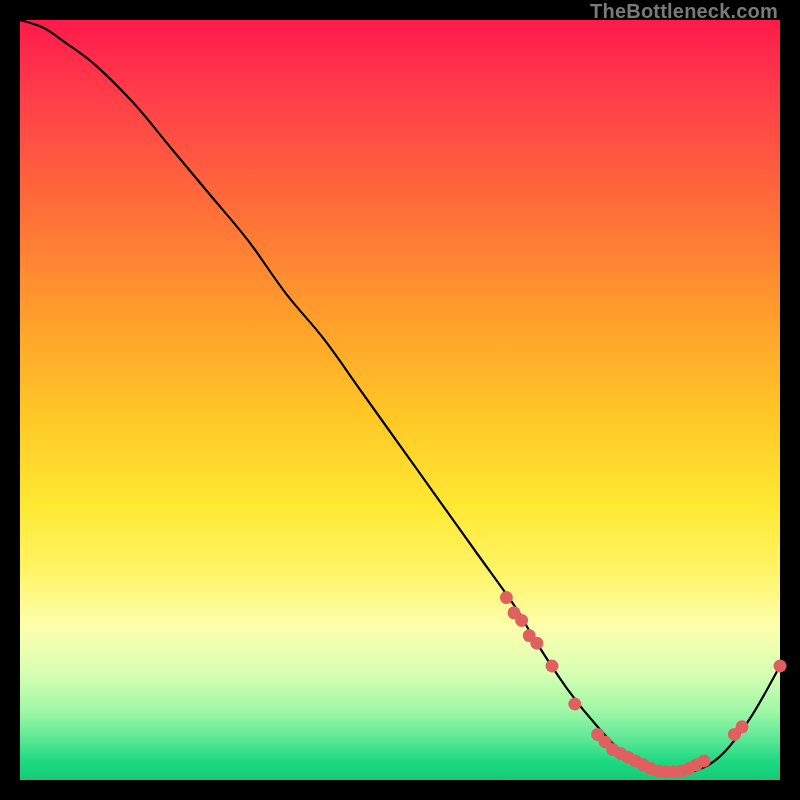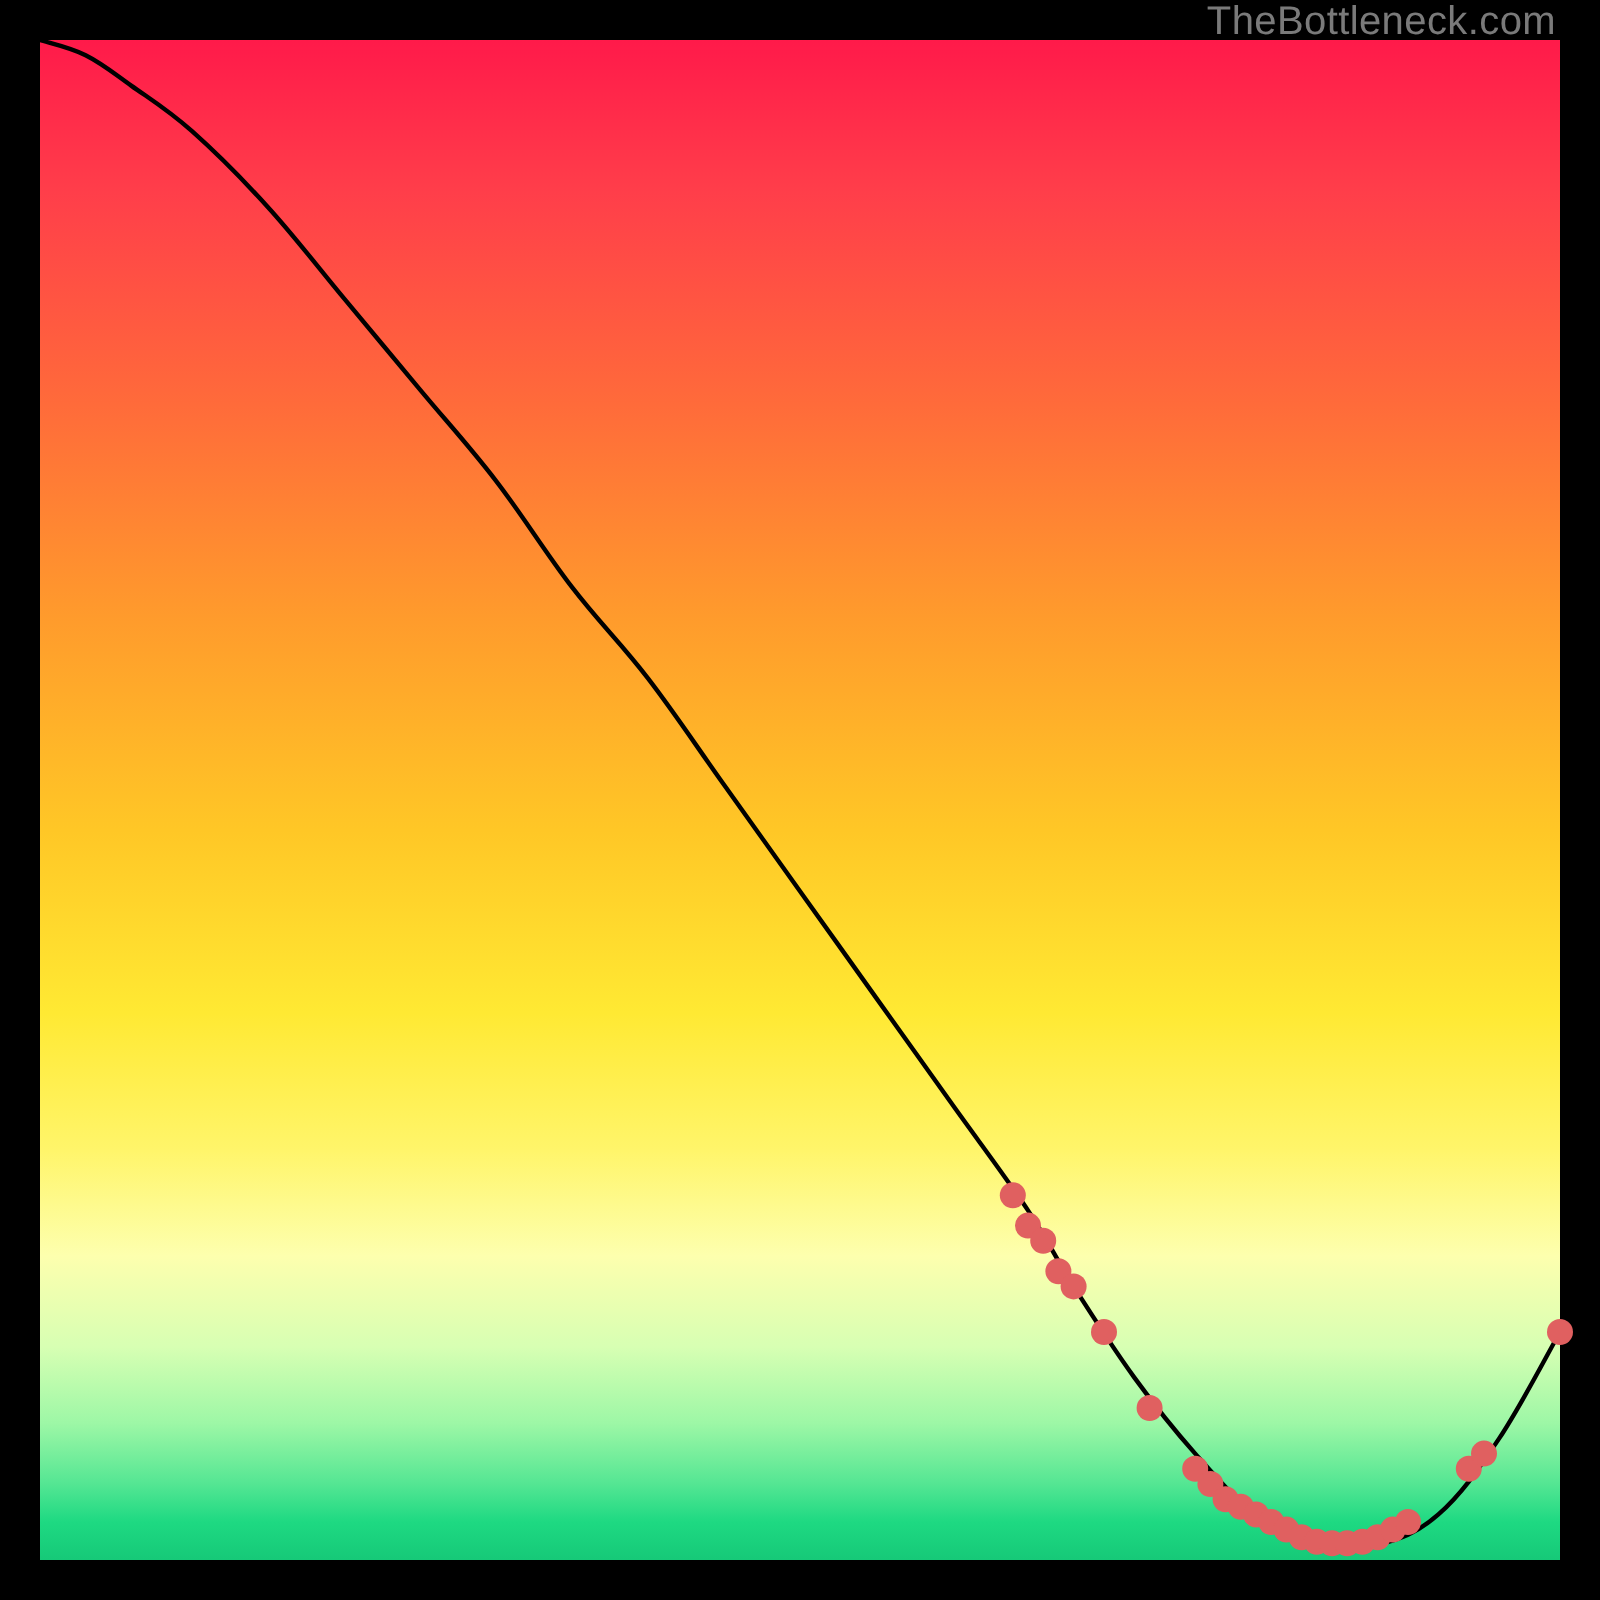--- a/index.html
+++ b/index.html
@@ -40,21 +40,21 @@
       #1ed982 97.5%,
       #16c978 100%
     );
   }
   .watermark {
     position: absolute;
     top: 0px;
     right: 22px;
     color: #7a7a7a;
     font-size: 20px;
-    font-weight: 400;
+    font-weight: 700;
     letter-spacing: 0.2px;
     user-select: none;
   }
   svg.curve {
     position: absolute;
     left: 0;
     top: 0;
     width: 760px;
     height: 760px;
     overflow: visible;

